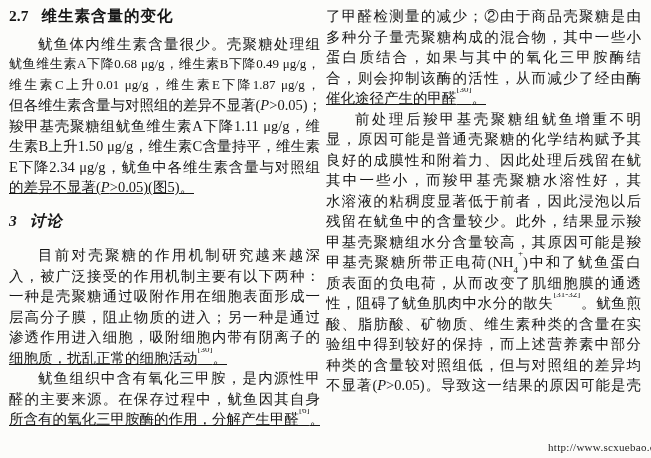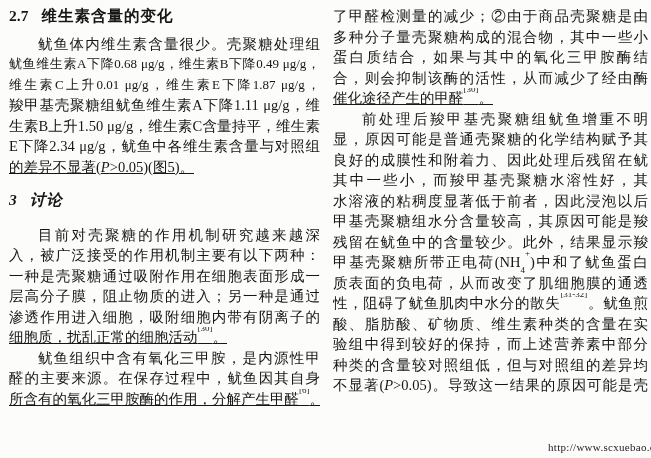--- a/index.html
+++ b/index.html
@@ -6,21 +6,21 @@
   body{
     width:651px;height:458px;
     background:#fcfcfa;
     font-family:"Liberation Serif","DejaVu Serif",serif;
     color:#161616;
     overflow:hidden;
   }
   .page{position:relative;width:651px;height:458px;}
   .col{position:absolute;top:6px;}
   .col-left{left:9px;width:311px;}
-  .col-right{left:333px;width:315px;}
+  .col-right{left:326px;width:315px;}
   .heading{
     font-weight:bold;
     font-size:15.5px;
     line-height:20.5px;
     letter-spacing:1px;
     white-space:nowrap;
   }
   .heading .hnum{margin-right:13px;letter-spacing:0;text-align:right;}
   .h-top{margin:0 0 7px 0;}
   .h-mid{margin:13px 0 14px 0;font-style:italic;}
@@ -70,20 +70,21 @@
   <div class="col col-left">
 
     <div class="heading h-top">
       <span class="hnum">2.7</span><span>维生素含量的变化</span>
     </div>
 
     <div class="para">
       <div class="line ind">鱿鱼体内维生素含量很少。壳聚糖处理组</div>
       <div class="line fit">鱿鱼维生素A下降0.68 μg/g，维生素B下降0.49 μg/g，</div>
       <div class="line fit">维生素C上升0.01 μg/g，维生素E下降1.87 μg/g，</div>
+      <div class="line"><span>但各维生素含量与对照组的差异不显著(</span><span class="it">P</span><span>&gt;0.05)；</span></div>
       <div class="line">羧甲基壳聚糖组鱿鱼维生素A下降1.11 μg/g，维</div>
       <div class="line">生素B上升1.50 μg/g，维生素C含量持平，维生素</div>
       <div class="line">E下降2.34 μg/g，鱿鱼中各维生素含量与对照组</div>
       <div class="line short"><span>的差异不显著(</span><span class="it">P</span><span>&gt;0.05)(图5)。</span></div>
     </div>
 
     <div class="heading h-mid">
       <span class="hnum">3</span><span>讨论</span>
     </div>
 
@@ -113,22 +114,22 @@
       <div class="line">合，则会抑制该酶的活性，从而减少了经由酶</div>
       <div class="line short"><span>催化途径产生的甲醛</span><sup class="ref">[30]</sup><span>。</span></div>
     </div>
 
     <div class="para">
       <div class="line ind">前处理后羧甲基壳聚糖组鱿鱼增重不明</div>
       <div class="line">显，原因可能是普通壳聚糖的化学结构赋予其</div>
       <div class="line">良好的成膜性和附着力、因此处理后残留在鱿</div>
       <div class="line">其中一些小，而羧甲基壳聚糖水溶性好，其</div>
       <div class="line">水溶液的粘稠度显著低于前者，因此浸泡以后</div>
+      <div class="line">残留在鱿鱼中的含量较少。此外，结果显示羧</div>
       <div class="line">甲基壳聚糖组水分含量较高，其原因可能是羧</div>
-      <div class="line">残留在鱿鱼中的含量较少。此外，结果显示羧</div>
       <div class="line"><span>甲基壳聚糖所带正电荷(NH</span><sub class="chem">4</sub><sup class="chem">+</sup><span>)中和了鱿鱼蛋白</span></div>
       <div class="line">质表面的负电荷，从而改变了肌细胞膜的通透</div>
       <div class="line"><span>性，阻碍了鱿鱼肌肉中水分的散失</span><sup class="ref">[31-32]</sup><span>。鱿鱼煎</span></div>
       <div class="line">酸、脂肪酸、矿物质、维生素种类的含量在实</div>
       <div class="line">验组中得到较好的保持，而上述营养素中部分</div>
       <div class="line">种类的含量较对照组低，但与对照组的差异均</div>
       <div class="line"><span>不显著(</span><span class="it">P</span><span>&gt;0.05)。导致这一结果的原因可能是壳</span></div>
     </div>
 
   </div>

